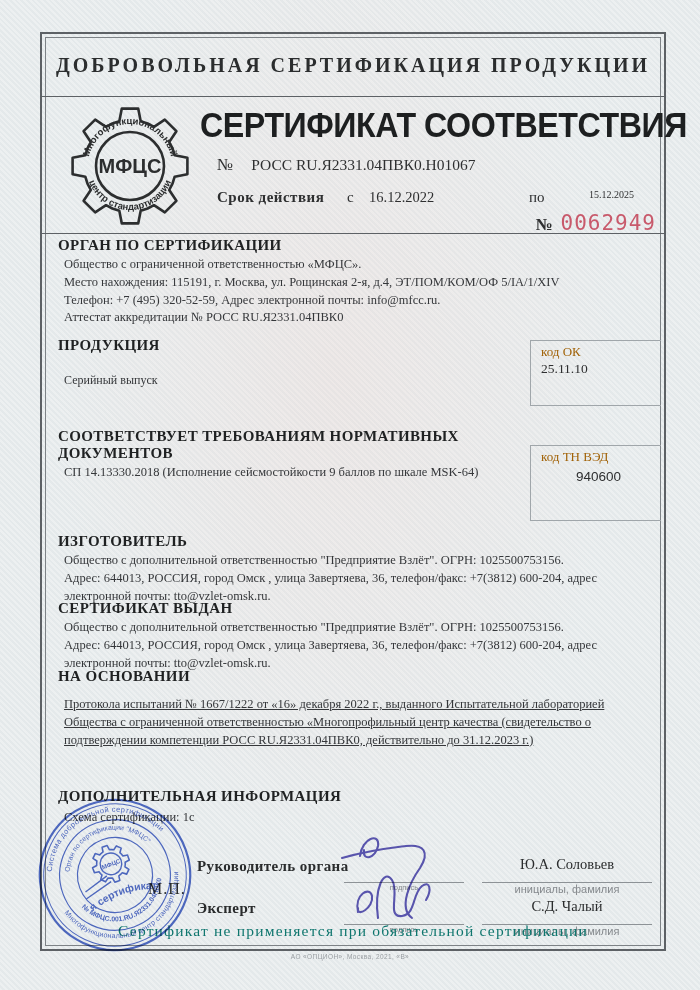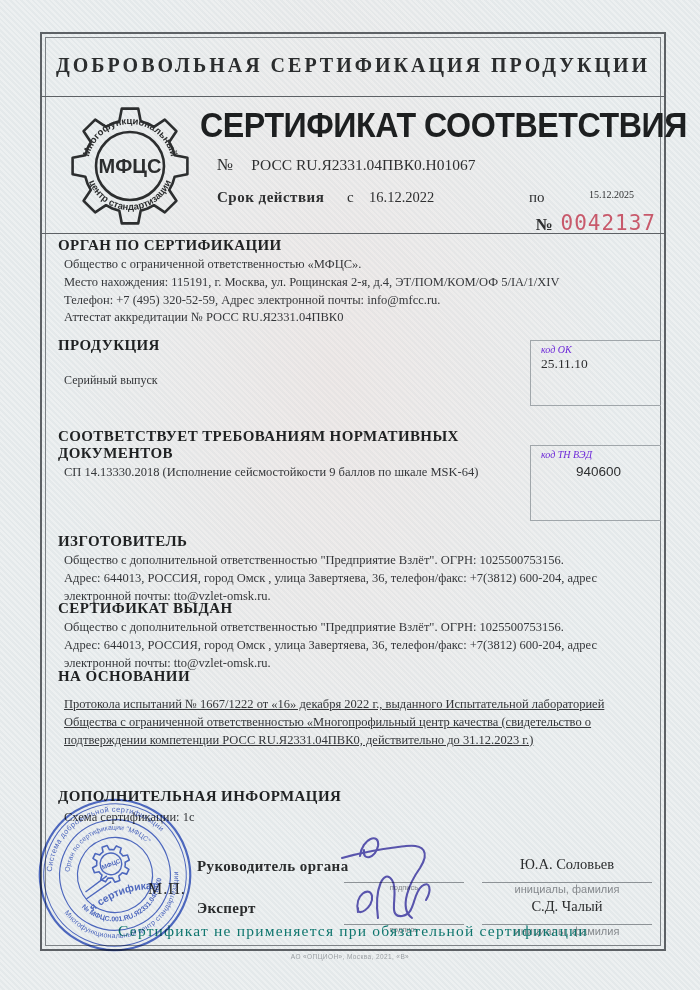--- a/index.html
+++ b/index.html
@@ -49,21 +49,21 @@
     font-family:"DejaVu Sans Mono",monospace;font-size:21px;letter-spacing:1px;color:#c8596b;
   }
   .section{position:absolute;left:16px;right:10px;}
   .sec-h{font-weight:bold;font-size:15px;color:#1f2122;letter-spacing:.4px;margin:0 0 2px 0;}
   .sec-line{font-size:12.5px;line-height:1.42;color:#35373a;padding-left:6px;}
   .codebox{
     position:absolute;left:488px;width:131px;
     border-top:1px solid #a0a6aa;border-left:1px solid #a0a6aa;border-bottom:1px solid #a0a6aa;
     padding:3px 0 0 10px;box-sizing:border-box;
   }
-  .codebox .cb-label{font-size:10px;color:#6d28d9;font-style:italic;}
+  .codebox .cb-label{font-size:13px;color:#a16207;}
   .codebox .cb-value{font-size:13.5px;color:#2e2f30;margin-top:1px;}
   .cb-sans{font-family:"Liberation Sans","DejaVu Sans",sans-serif;margin-left:35px;}
   .sigrow{position:absolute;left:0;right:28px;height:38px;}
   .sigrow .role{position:absolute;left:155px;top:2px;font-weight:bold;font-size:15px;letter-spacing:.4px;color:#2a2c2d;}
   .sigrow .signline{position:absolute;left:302px;top:0;width:120px;height:26px;border-bottom:1px solid #8d9296;}
   .sigrow .signcap{position:absolute;left:302px;top:27px;width:120px;text-align:center;
     font-family:"Liberation Sans",sans-serif;font-size:7.5px;color:#85898d;}
   .sigrow .namebox{position:absolute;left:440px;top:0;width:170px;height:26px;border-bottom:1px solid #8d9296;
     text-align:center;font-size:14.5px;color:#2a2c2d;}
   .sigrow .namecap{position:absolute;left:440px;top:27px;width:170px;text-align:center;
@@ -111,21 +111,21 @@
 
     <div class="validrow">
       <span class="lbl">Срок действия</span>
       <span class="s">с</span>
       <span class="d1">16.12.2022</span>
       <span class="po">по</span>
       <span class="d2">15.12.2025</span>
     </div>
 
     <div class="rednumrow">
-      <span class="no">№</span><span class="rednum">0042137</span>
+      <span class="no">№</span><span class="rednum">0062949</span>
     </div>
   </div>
 
   <div class="section" style="top:203px;">
     <div class="sec-h">ОРГАН ПО СЕРТИФИКАЦИИ</div>
     <div class="sec-line">Общество с ограниченной ответственностью «МФЦС».</div>
     <div class="sec-line">Место нахождения: 115191, г. Москва, ул. Рощинская 2-я, д.4, ЭТ/ПОМ/КОМ/ОФ 5/IA/1/XIV</div>
     <div class="sec-line">Телефон: +7 (495) 320-52-59, Адрес электронной почты: info@mfcc.ru.</div>
     <div class="sec-line">Аттестат аккредитации № РОСС RU.Я2331.04ПВК0</div>
   </div>

